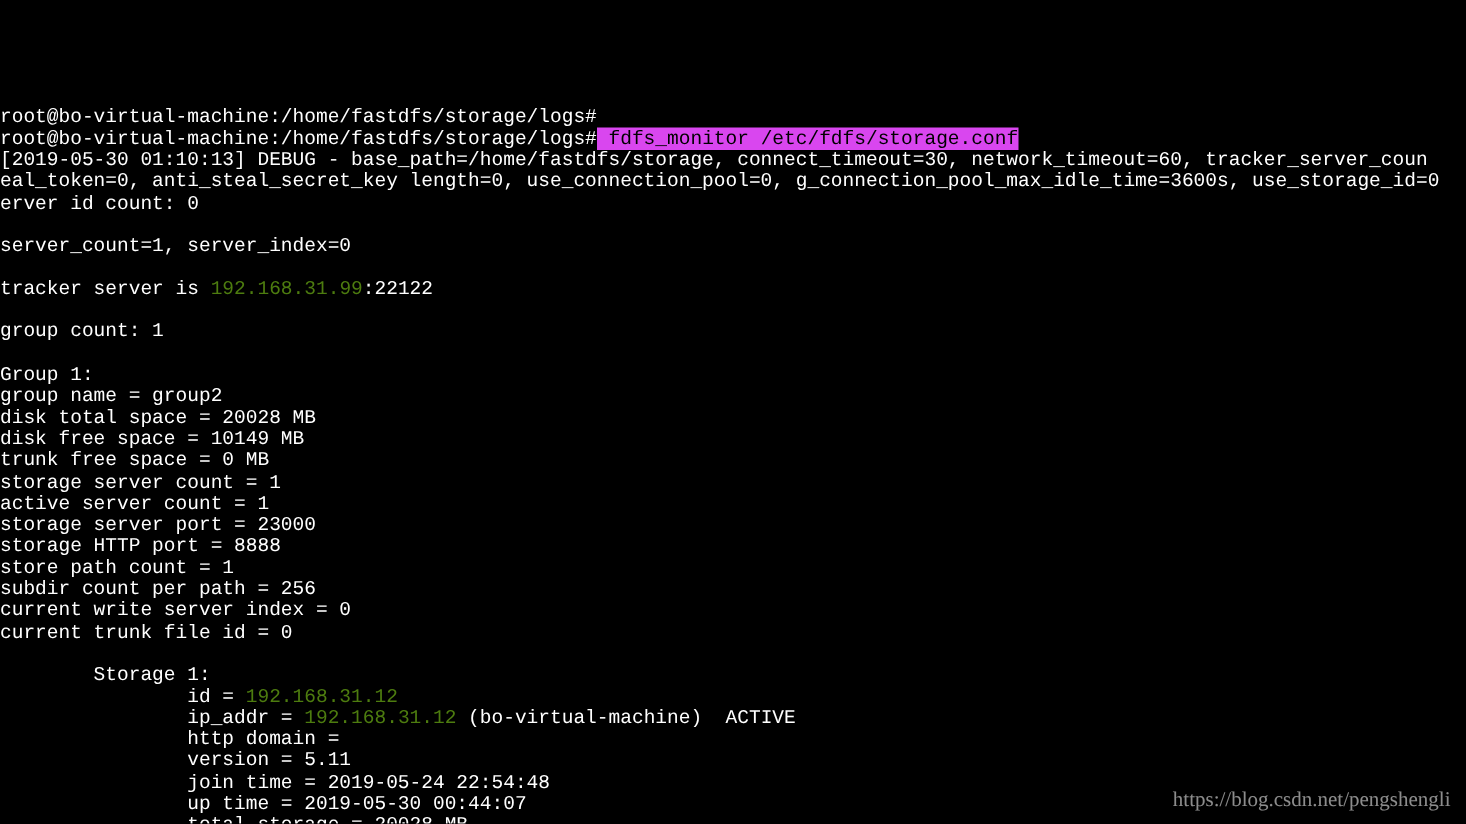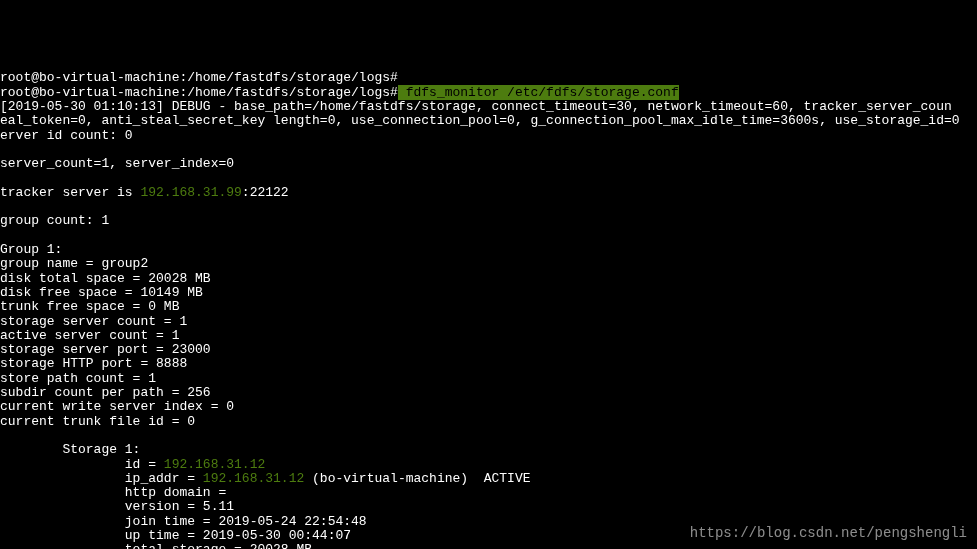--- a/index.html
+++ b/index.html
@@ -23,33 +23,33 @@
       padding: 0;
     }
     .line {
       display: block;
       min-height: 14px;
     }
     .prompt-user {
       color: #fff;
     }
     .command-highlight {
-      background: #4d7c0f;
+      background: #d946ef;
       color: #000;
     }
     .ip {
       color: #4d7c0f;
     }
     .watermark {
       position: absolute;
       bottom: 8px;
       right: 10px;
       color: rgba(255,255,255,0.55);
       font-size: 14px;
-      font-family: Liberation Mono, monospace;
+      font-family: Liberation Serif, serif;
       white-space: nowrap;
     }
   </style>
 </head>
 <body>
 
 
 
 <div class="terminal">
 <span class="line"><span>root@bo-virtual-machine:/home/fastdfs/storage/logs#</span></span><span class="line"><span class="prompt-user">root@bo-virtual-machine:/home/fastdfs/storage/logs#</span><span class="command-highlight"> fdfs_monitor /etc/fdfs/storage.conf</span></span><span class="line">[2019-05-30 01:10:13] DEBUG - base_path=/home/fastdfs/storage, connect_timeout=30, network_timeout=60, tracker_server_coun</span><span class="line">eal_token=0, anti_steal_secret_key length=0, use_connection_pool=0, g_connection_pool_max_idle_time=3600s, use_storage_id=0</span><span class="line">erver id count: 0</span><span class="line"> </span><span class="line">server_count=1, server_index=0</span><span class="line"> </span><span class="line"><span>tracker server is </span><span class="ip">192.168.31.99</span><span>:22122</span></span><span class="line"> </span><span class="line">group count: 1</span><span class="line"> </span><span class="line">Group 1:</span><span class="line">group name = group2</span><span class="line">disk total space = 20028 MB</span><span class="line">disk free space = 10149 MB</span><span class="line">trunk free space = 0 MB</span><span class="line">storage server count = 1</span><span class="line">active server count = 1</span><span class="line">storage server port = 23000</span><span class="line">storage HTTP port = 8888</span><span class="line">store path count = 1</span><span class="line">subdir count per path = 256</span><span class="line">current write server index = 0</span><span class="line">current trunk file id = 0</span><span class="line"> </span><span class="line">        Storage 1:</span><span class="line"><span>                id = </span><span class="ip">192.168.31.12</span></span><span class="line"><span>                ip_addr = </span><span class="ip">192.168.31.12</span><span> (bo-virtual-machine)  ACTIVE</span></span><span class="line">                http domain =</span><span class="line">                version = 5.11</span><span class="line">                join time = 2019-05-24 22:54:48</span><span class="line">                up time = 2019-05-30 00:44:07</span><span class="line">                total storage = 20028 MB</span>

